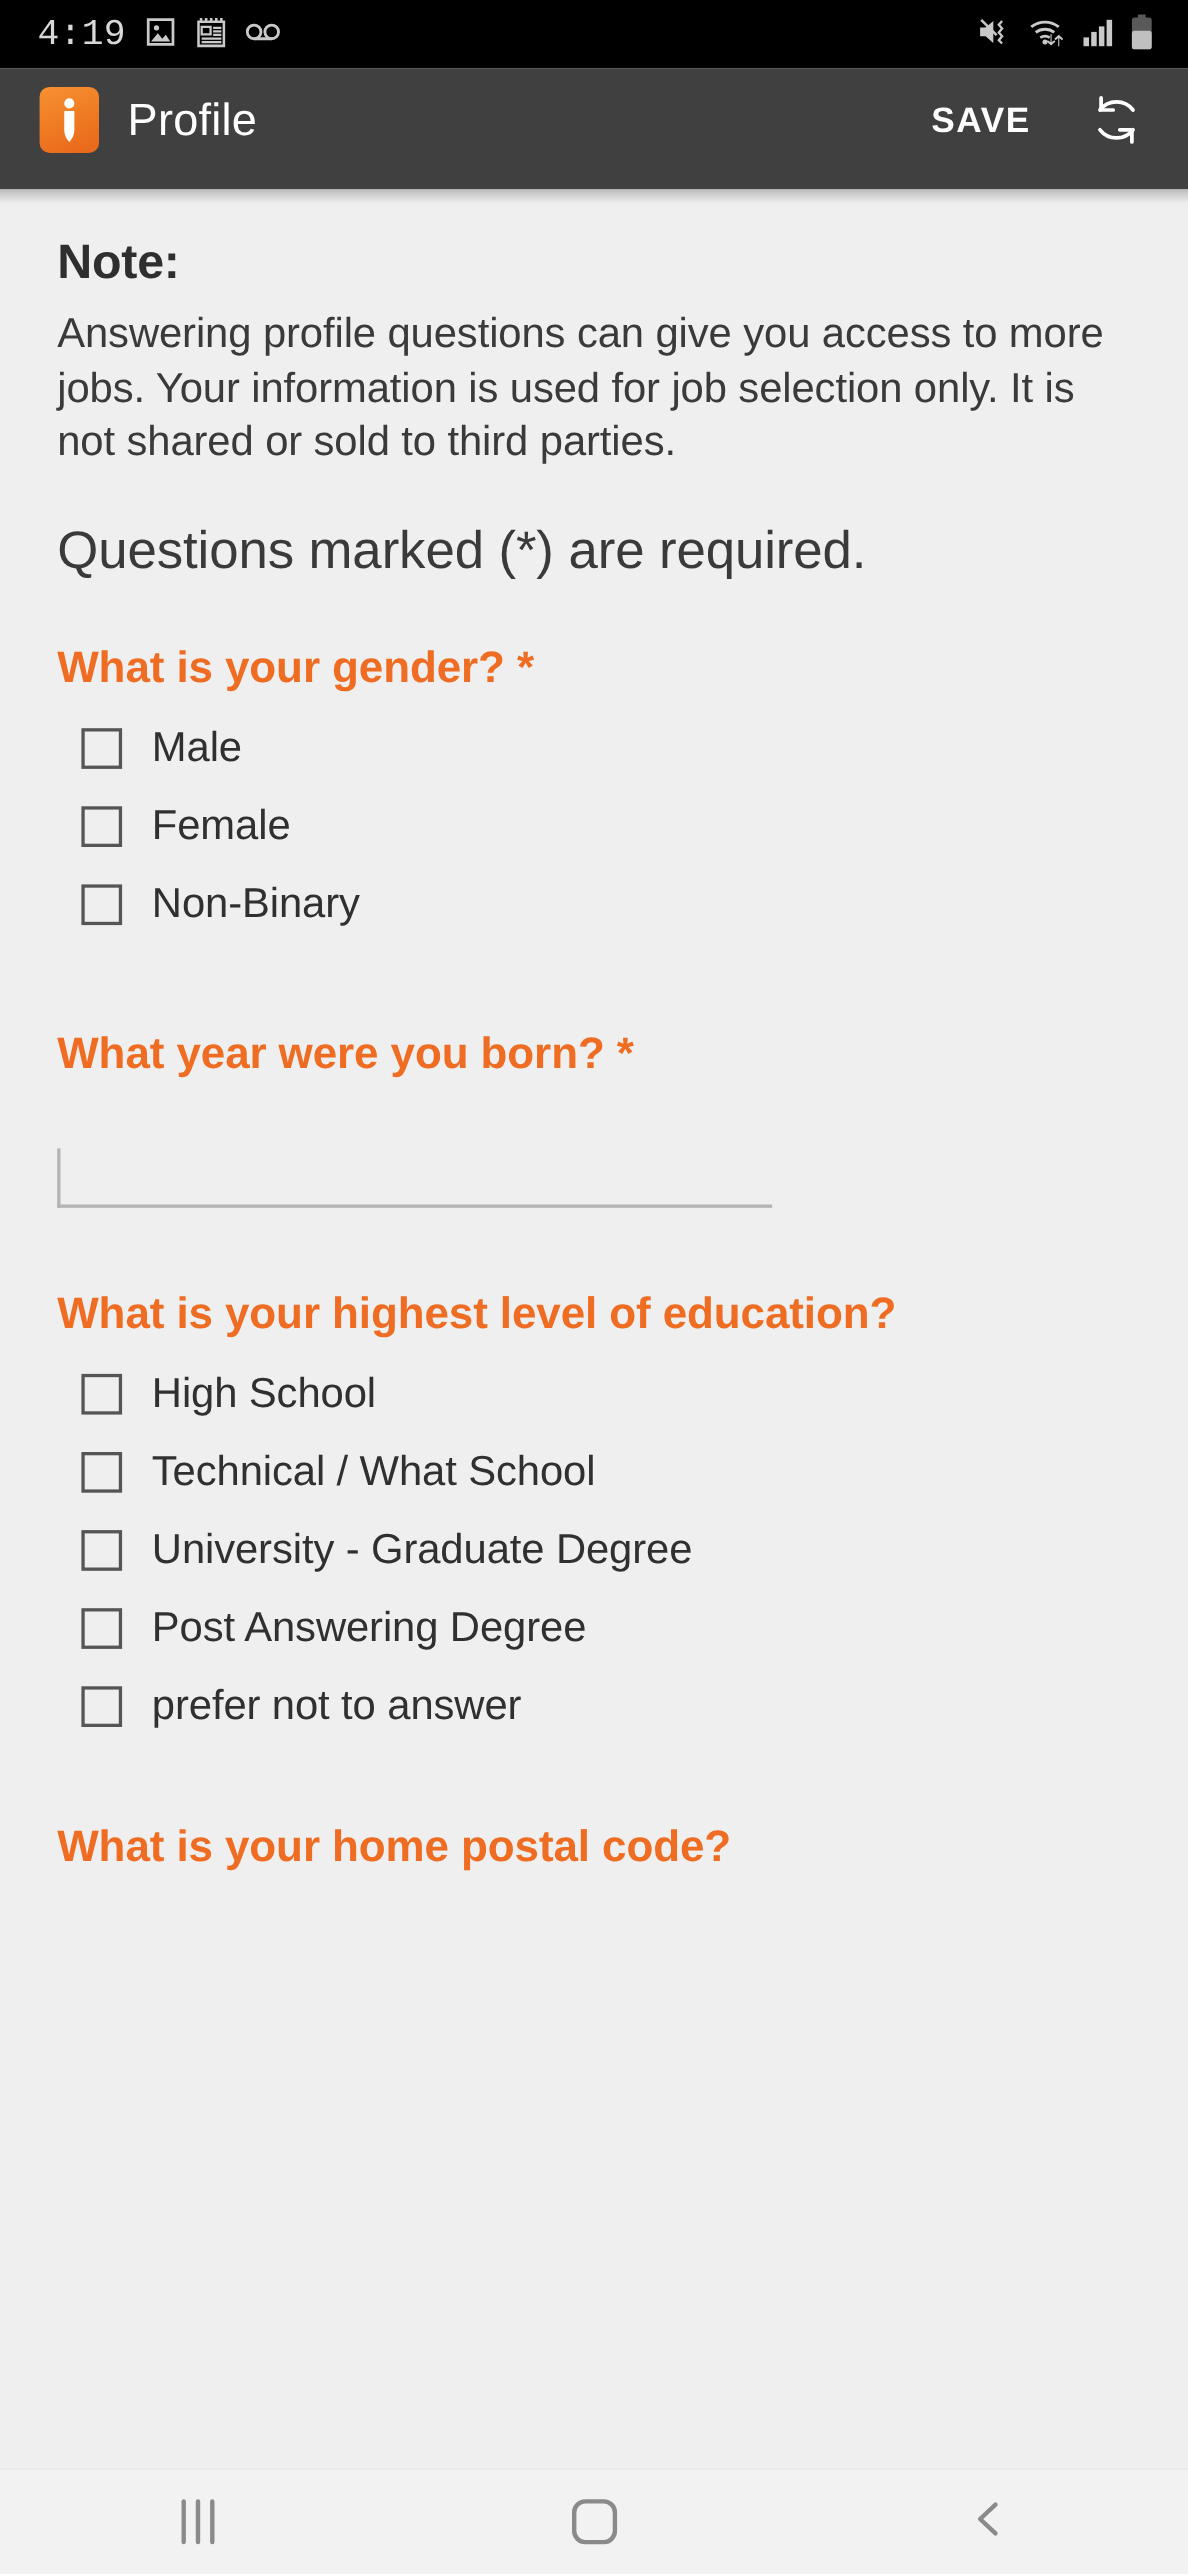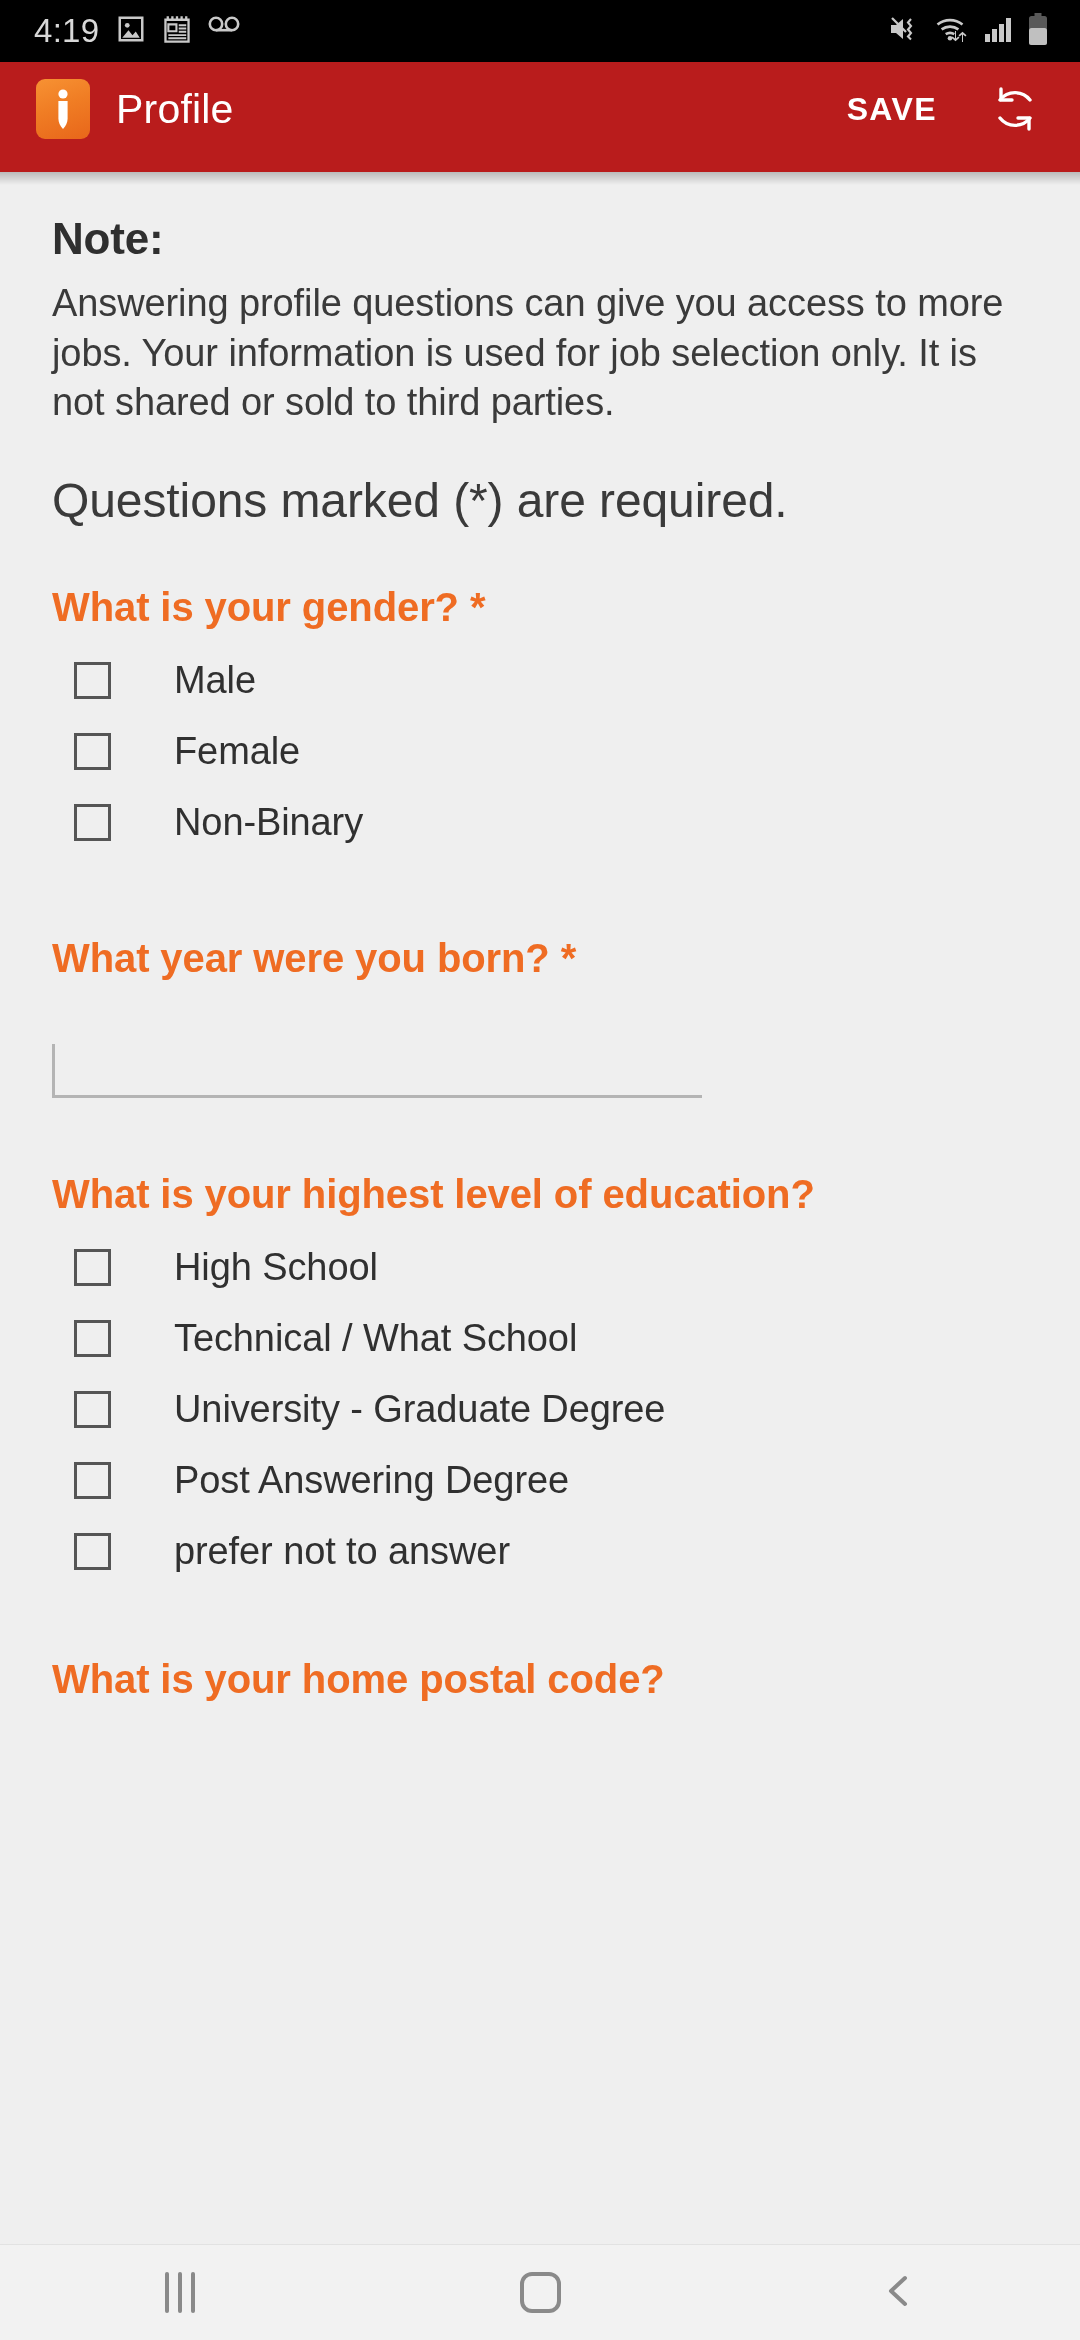--- a/index.html
+++ b/index.html
@@ -26,40 +26,42 @@
     height: 62px;
     background: #000000;
     display: flex;
     align-items: center;
     justify-content: space-between;
     padding: 0 32px 0 34px;
     flex: 0 0 auto;
   }
   .status-left {
     display: flex;
+    align-items: center;
     gap: 17px;
+    font-family: Liberation Mono, monospace;
   }
   .status-clock {
     color: #d8d8d8;
     font-size: 33px;
     letter-spacing: 0.3px;
     line-height: 1;
     font-weight: 400;
   }
   .status-right {
     display: flex;
     align-items: center;
     gap: 13px;
   }
   .sicon { display: block; }
 
   
   .app-bar {
     height: 110px;
-    background: #b91c1c;
+    background: #404040;
     display: flex;
     align-items: center;
     padding: 0 34px 16px 36px;
     flex: 0 0 auto;
     position: relative;
     z-index: 5;
   }
   .app-logo {
     width: 54px;
     height: 60px;
@@ -148,21 +150,20 @@
   .q-birth    { margin-top: 76px; }
   .q-edu      { margin-top: 72px; }
   .q-postal   { margin-top: 68px; }
 
   .options { margin-top: 14px; }
   .option-row {
     display: flex;
     align-items: center;
     height: 71px;
     padding-left: 22px;
-    gap: 36px;
   }
   .checkbox {
     width: 37px;
     height: 37px;
     border: 3px solid #555555;
     background: transparent;
     flex: 0 0 auto;
   }
   .option-label {
     color: #303030;

